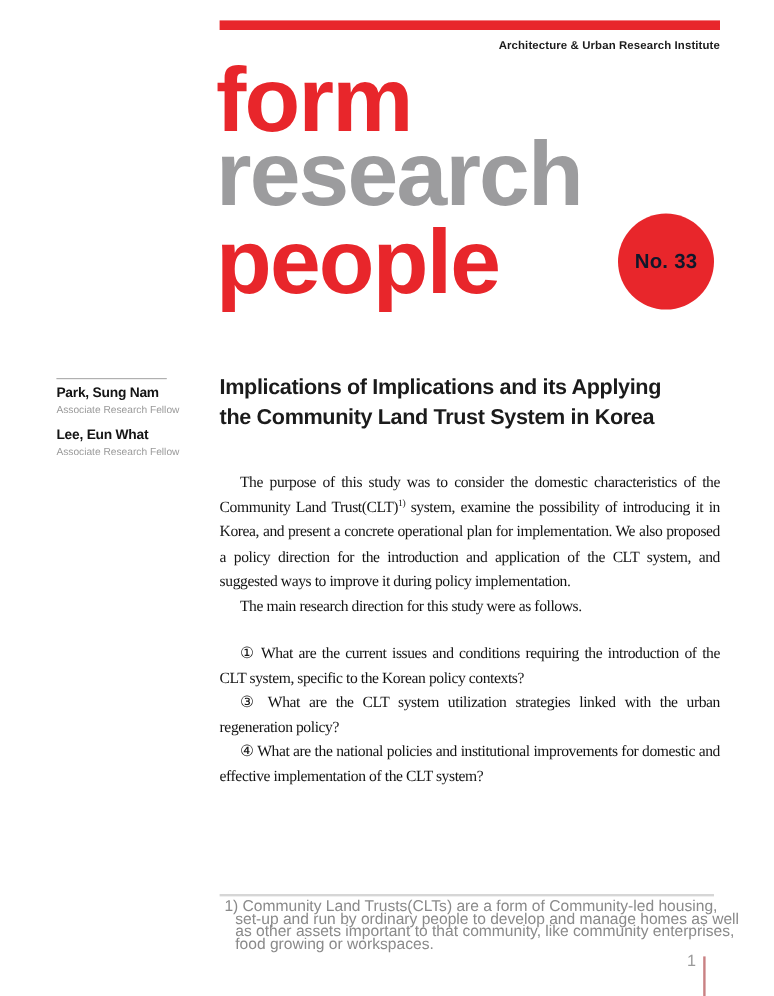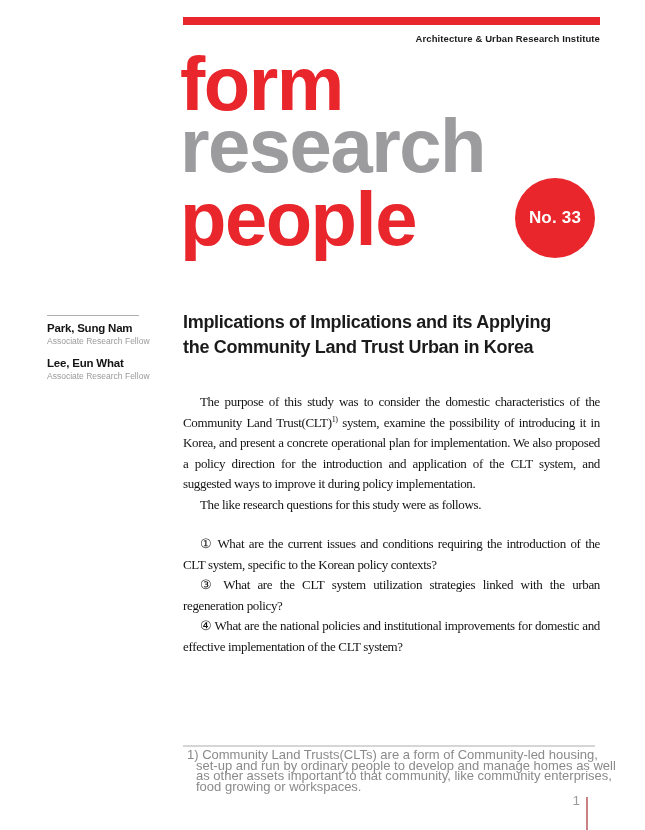--- a/index.html
+++ b/index.html
@@ -50,21 +50,21 @@
   .logo-word.w2 { top: 108px; color: #9c9c9e; }
   .logo-word.w3 { top: 181px; color: #e8262b; }
 
   
   .badge {
     position: absolute;
     left: 515px; top: 178px;
     width: 80px; height: 80px;
     border-radius: 50%;
     background: #e8262b;
-    color: #ffffff;
+    color: #0f172a;
     font-size: 17px;
     font-weight: bold;
     text-align: center;
     line-height: 80px;
     letter-spacing: 0.2px;
   }
 
   
   .authors {
     position: absolute;
@@ -183,26 +183,26 @@
       <div class="author-role">Associate Research Fellow</div>
     </div>
     <div class="author">
       <div class="author-name">Lee, Eun What</div>
       <div class="author-role">Associate Research Fellow</div>
     </div>
   </div>
 
   <h1 class="title">
     <span class="title-line">Implications of Implications and its Applying</span>
-    <span class="title-line">the Community Land Trust Urban in Korea</span>
+    <span class="title-line">the Community Land Trust System in Korea</span>
   </h1>
 
   <div class="body">
     <p class="para"><span>The purpose of this study was to consider the domestic characteristics of the Community Land Trust(CLT)</span><sup class="fn-ref">1)</sup><span> system, examine the possibility of introducing it in Korea, and present a concrete operational plan for implementation. We also proposed a policy direction for the introduction and application of the CLT system, and suggested ways to improve it during policy implementation.</span></p>
-    <p class="para">The like research questions for this study were as follows.</p>
+    <p class="para">The main research direction for this study were as follows.</p>
 
     <div class="questions">
       <p class="para">① What are the current issues and conditions requiring the introduction of the CLT system, specific to the Korean policy contexts?</p>
       <p class="para">③ What are the CLT system utilization strategies linked with the urban regeneration policy?</p>
       <p class="para">④ What are the national policies and institutional improvements for domestic and effective implementation of the CLT system?</p>
     </div>
   </div>
 
   <div class="footnote-sep"></div>
   <div class="footnote">1) Community Land Trusts(CLTs) are a form of Community-led housing, set-up and run by ordinary people to develop and manage homes as well as other assets important to that community, like community enterprises, food growing or workspaces.</div>

